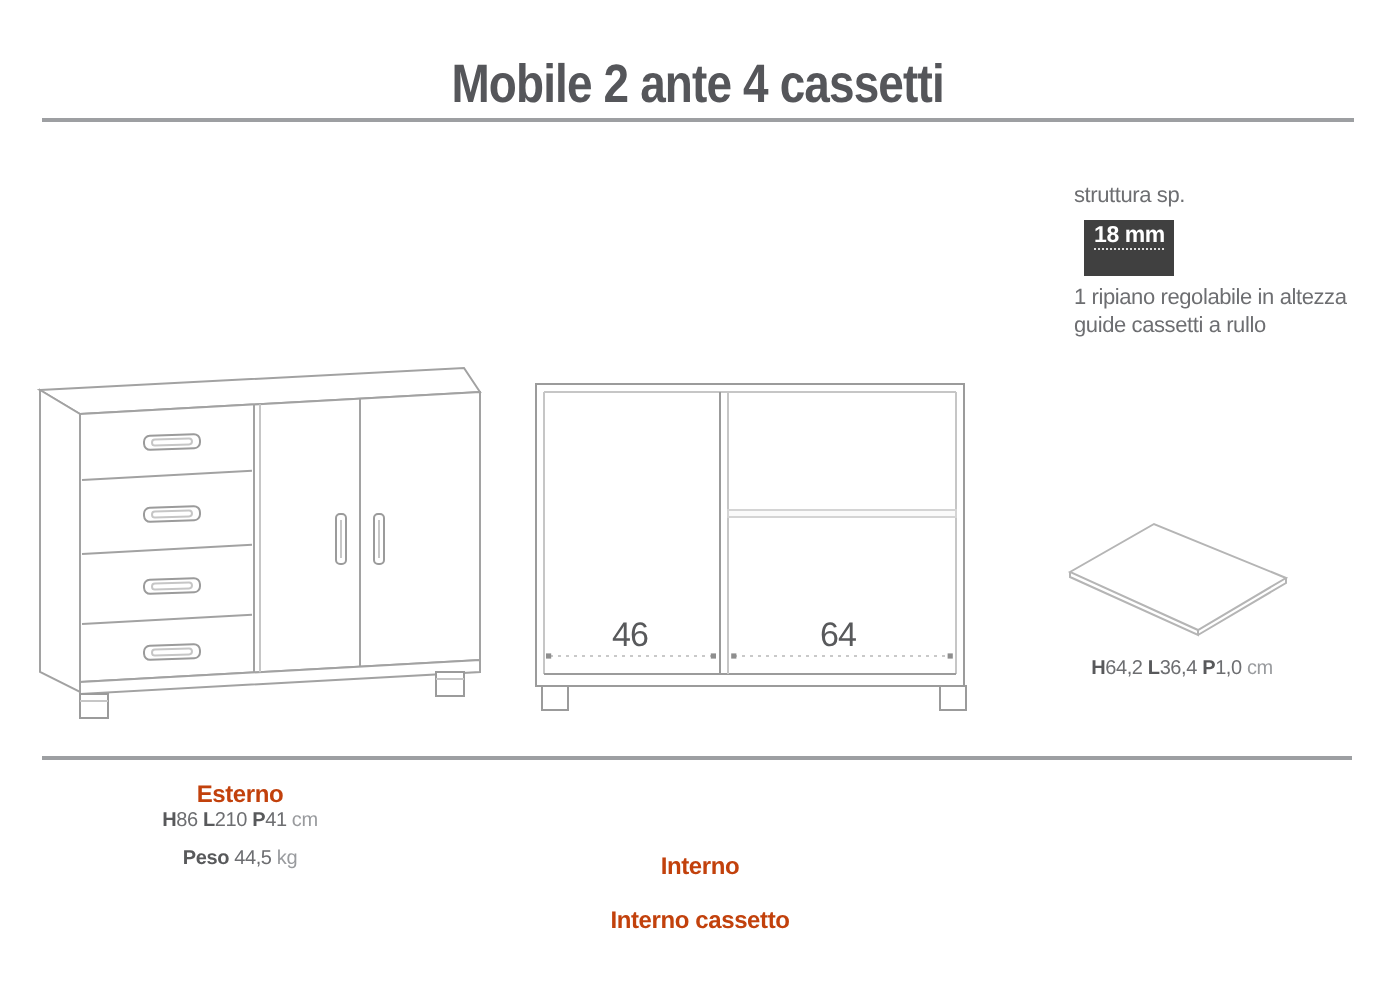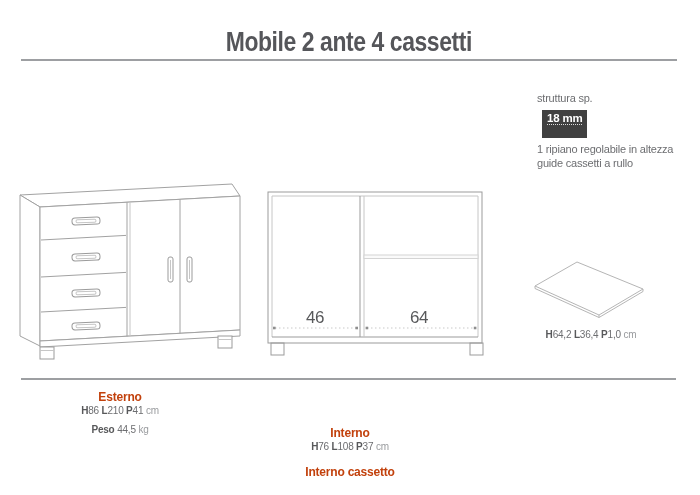--- a/index.html
+++ b/index.html
@@ -160,22 +160,16 @@
     </div>
     <div class="dimline peso-line">
       <span class="k">Peso</span>
       <span class="v">44,5</span>
       <span class="u">kg</span>
     </div>
   </div>
 
   <div class="footer-col col2">
     <div class="footer-heading">Interno</div>
-    <div class="dimline">
-      <span class="k">H</span><span class="v">76</span>
-      <span class="k">L</span><span class="v">108</span>
-      <span class="k">P</span><span class="v">37</span>
-      <span class="u">cm</span>
-    </div>
     <div class="footer-heading cassetto-heading">Interno cassetto</div>
   </div>
 
 </div>
 
 </body></html>

